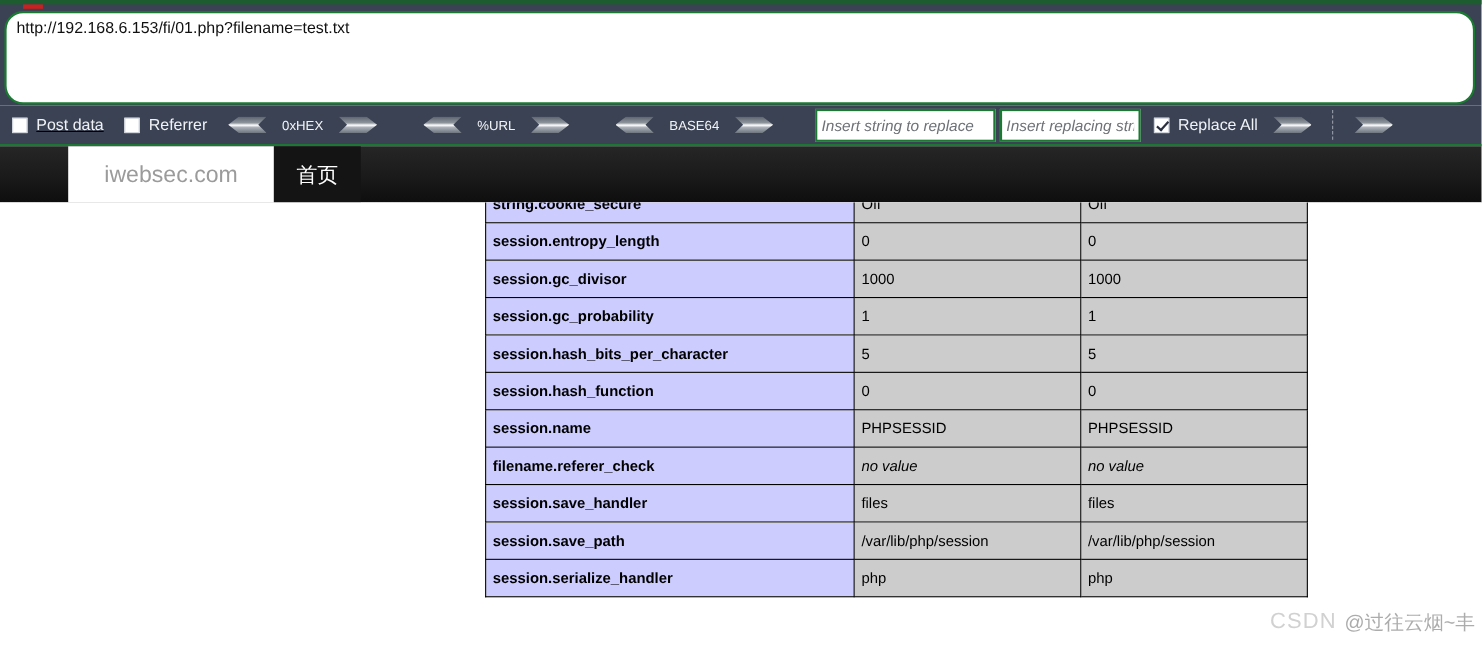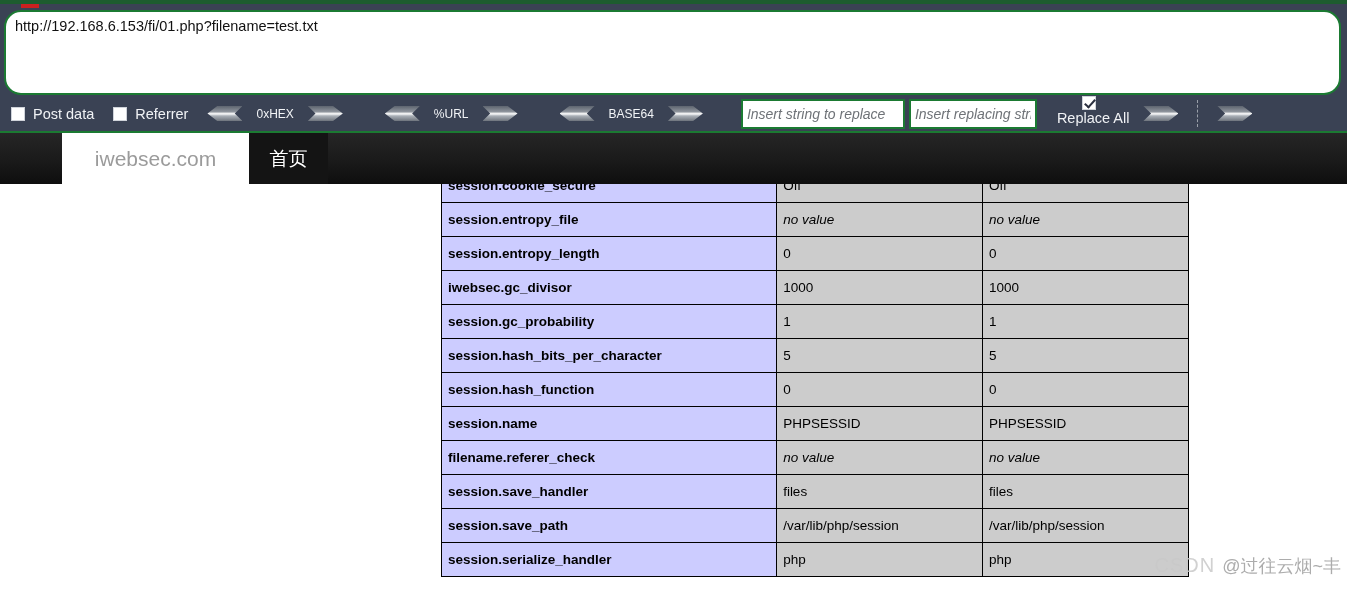--- a/index.html
+++ b/index.html
@@ -135,21 +135,21 @@
 
   <div class="urlpanel">
     <div class="redmark"></div>
     <div class="urlbox">
       <div class="urltext">http://192.168.6.153/fi/01.php?filename=test.txt</div>
     </div>
   </div>
 
   <div class="toolbar">
 
-    <div class="cbwrap" style="margin-left:11px;">
+    <div class="cbwrap" style="margin-left:11px;text-decoration:underline;">
       <span class="cbox"></span>
       <span class="cblabel">Post data</span>
     </div>
 
     <div class="cbwrap" style="margin-left:19px;">
       <span class="cbox"></span>
       <span class="cblabel">Referrer</span>
     </div>
 
     <span class="arrow-l" style="margin-left:19px;"></span>
@@ -160,55 +160,50 @@
     <span class="grp-label">%URL</span>
     <span class="arrow-r"></span>
 
     <span class="arrow-l" style="margin-left:42px;"></span>
     <span class="grp-label">BASE64</span>
     <span class="arrow-r"></span>
 
     <input class="ti" style="margin-left: 38px; width: 164px;" placeholder="Insert string to replace">
     <input class="ti" style="margin-left: 4px; width: 128px;" placeholder="Insert replacing string">
 
-    <div class="cbwrap" style="margin-left:12px;flex-direction:column;">
+    <div class="cbwrap" style="margin-left:12px;">
       <span class="cbox checked"></span>
       <span class="cblabel">Replace All</span>
     </div>
 
     <span class="arrow-r" style="margin-left:14px;"></span>
     <span class="vsep" style="margin-left:19px;"></span>
     <span class="arrow-r" style="margin-left:19px;"></span>
   </div>
 
   <div class="navbar">
     <div class="brand">iwebsec.com</div>
     <div class="navitem">首页</div>
   </div>
 
   <div class="page">
     <table class="phpinfo">
       <tbody id="phpinfo-body">
           <tr>
-            <td class="name">session.cookie_secure</td>
+            <td class="name">string.cookie_secure</td>
             <td class="val">Off</td>
             <td class="val">Off</td>
           </tr>
           <tr>
-            <td class="name">session.entropy_file</td>
-            <td class="val ital">no value</td>
-            <td class="val ital">no value</td>
-          </tr>
-          <tr>
             <td class="name">session.entropy_length</td>
             <td class="val">0</td>
             <td class="val">0</td>
           </tr>
           <tr>
-            <td class="name">iwebsec.gc_divisor</td>
+            <td class="name">session.gc_divisor</td>
             <td class="val">1000</td>
             <td class="val">1000</td>
           </tr>
           <tr>
             <td class="name">session.gc_probability</td>
             <td class="val">1</td>
             <td class="val">1</td>
           </tr>
           <tr>
             <td class="name">session.hash_bits_per_character</td>

